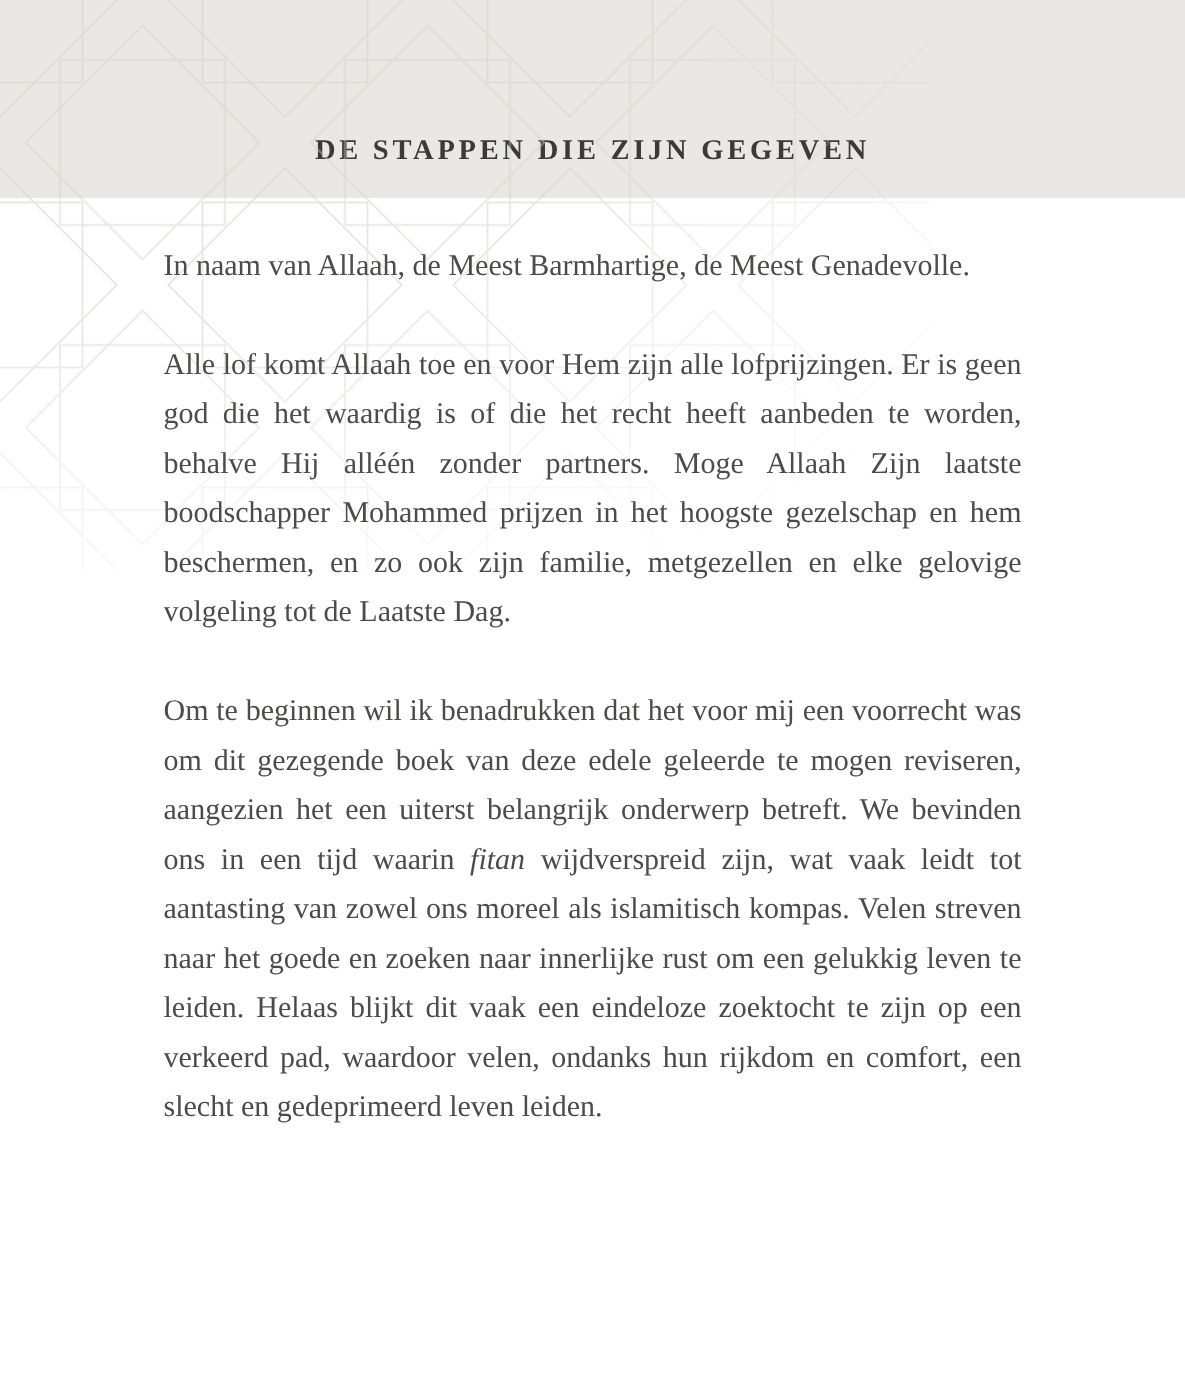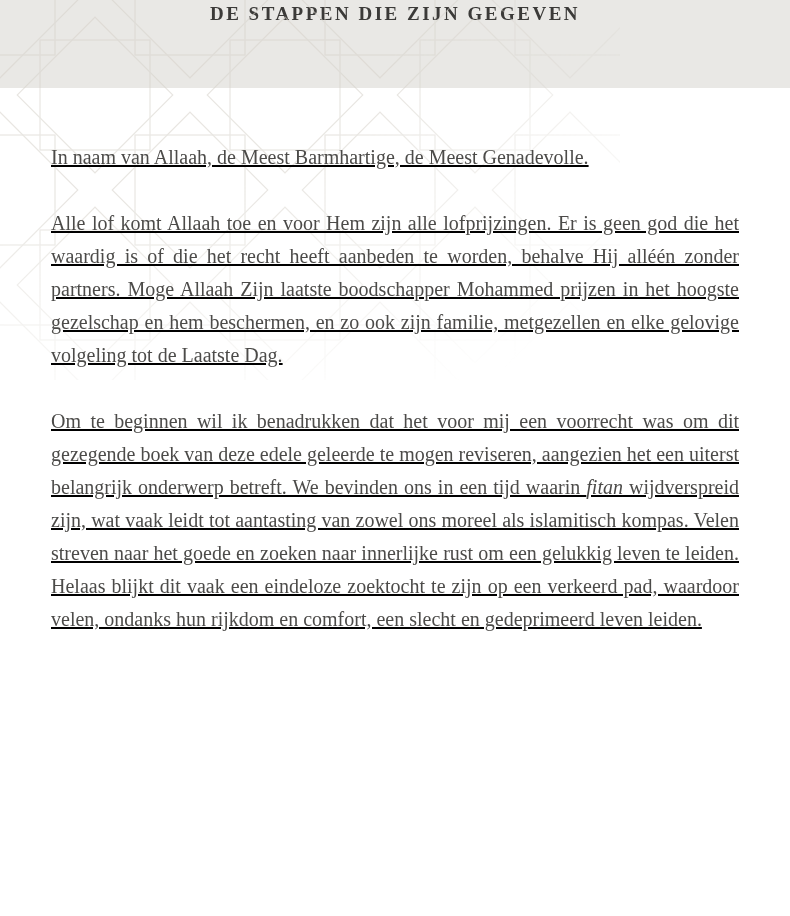--- a/index.html
+++ b/index.html
@@ -15,27 +15,28 @@
   }
   .page {
     position: relative;
     width: 790px;
     height: 916px;
   }
   
   .title-band {
     position: relative;
     z-index: 0;
-    height: 88px;
+    height: 132px;
     background: #e9e8e5;
     box-sizing: border-box;
     display: flex;
     flex-direction: column;
+    justify-content: flex-end;
     align-items: center;
-    padding-bottom: 0;
+    padding-bottom: 17px;
   }
   .title-band h1 {
     position: relative;
     z-index: 2;
     margin: 0;
     text-align: center;
     font-family: "Liberation Serif", serif;
     font-weight: 700;
     font-size: 19px;
     line-height: 28px;
@@ -50,23 +51,22 @@
     left: 0;
     z-index: 1;
     pointer-events: none;
     -webkit-mask-image: radial-gradient(120% 115% at 15% 8%, #000 40%, transparent 95%);
     mask-image: radial-gradient(120% 115% at 15% 8%, #000 40%, transparent 95%);
   }
   
   .content {
     position: relative;
     z-index: 2;
-    margin: 0 51px;
-    padding-top: 53px;
-    text-decoration: underline;
+    margin: 0 109px;
+    padding-top: 29px;
   }
   .content p {
     margin: 0 0 33px 0;
     font-size: 20px;
     line-height: 33px;
     text-align: justify;
     color: #4c4b49;
   }
   .content em {
     font-style: italic;

